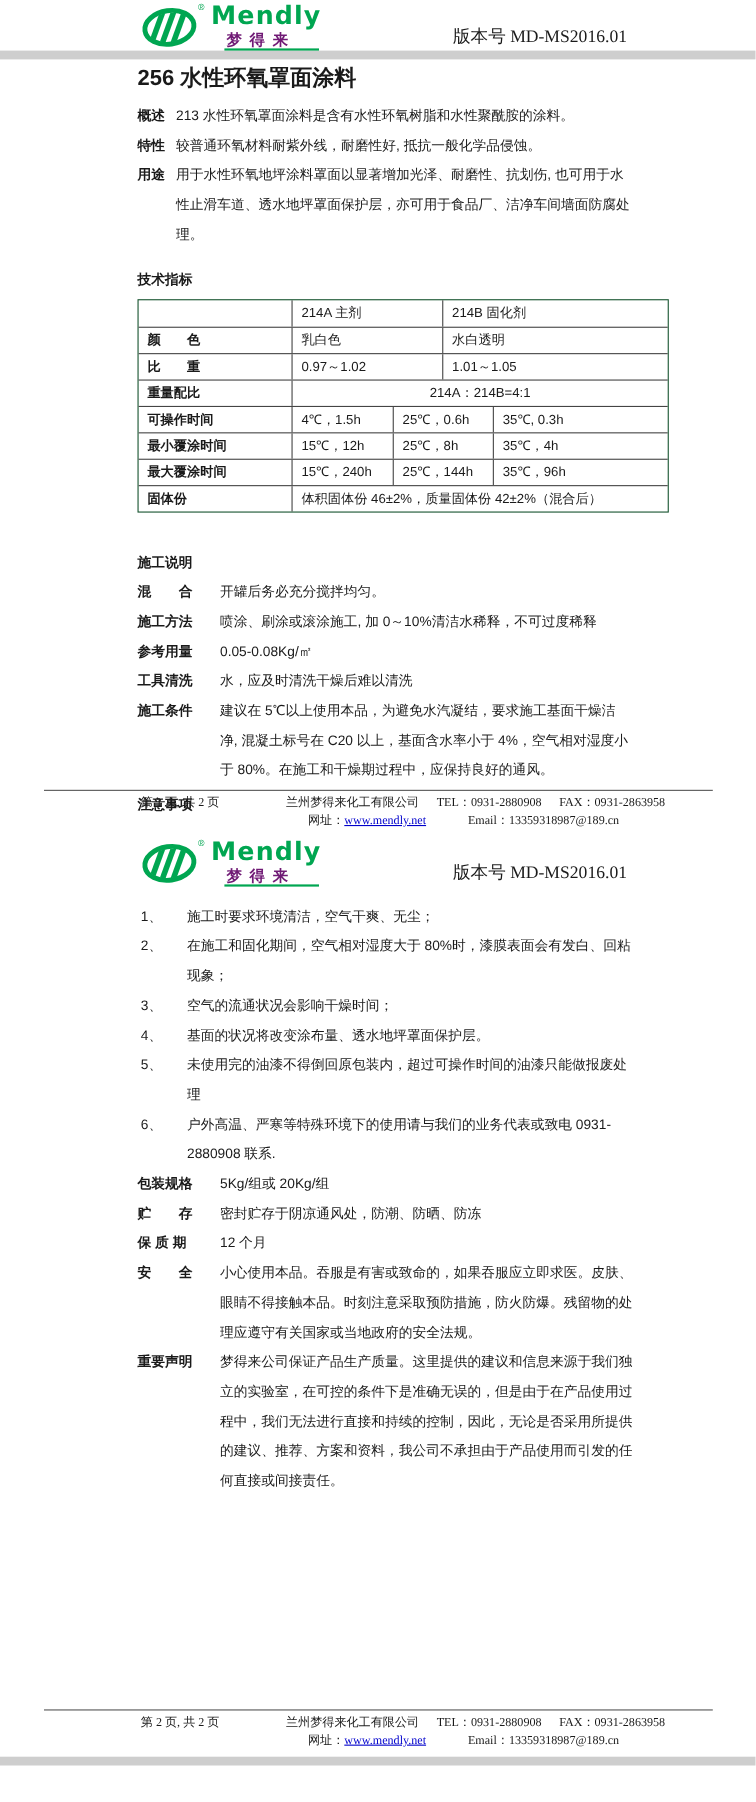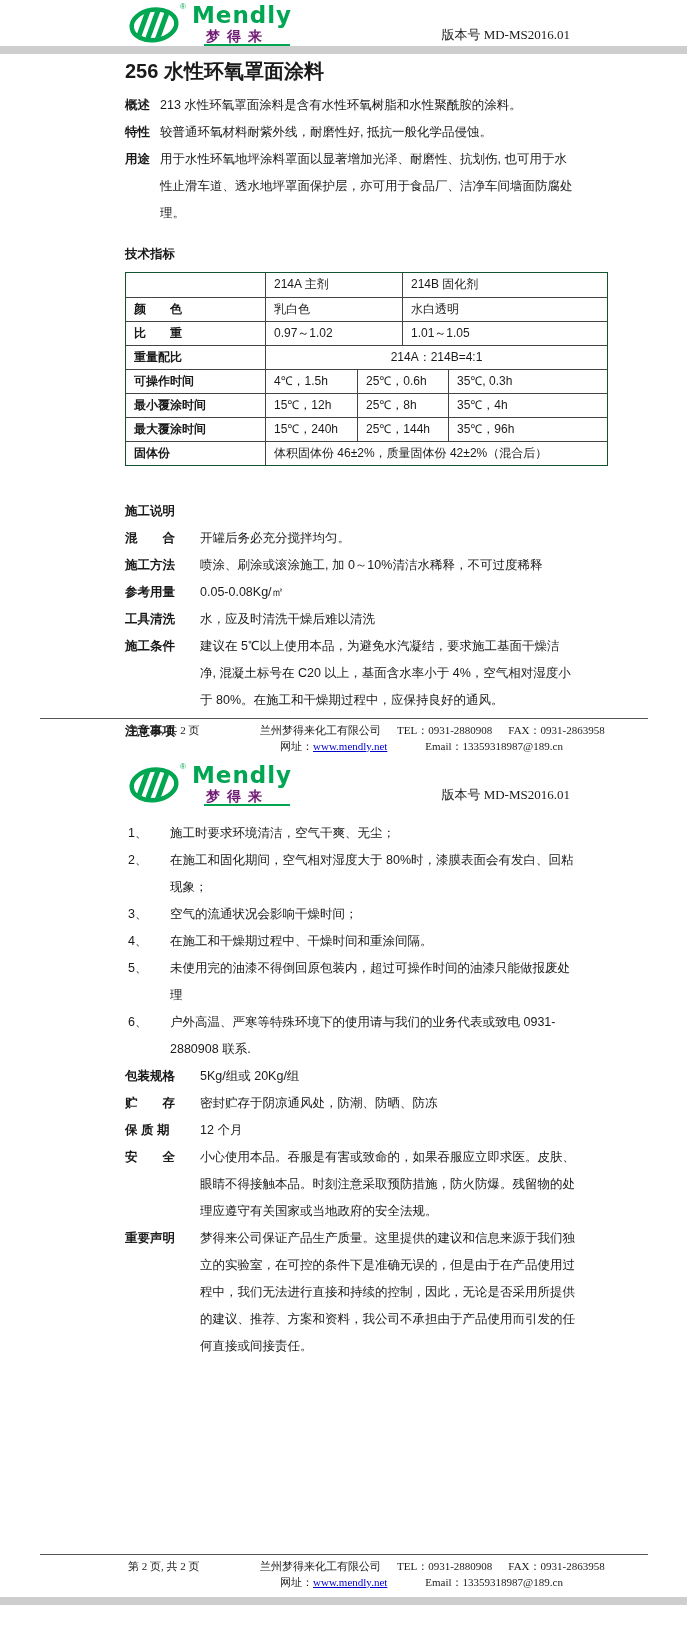--- a/index.html
+++ b/index.html
@@ -23,21 +23,21 @@
   .hdr { display:flex; justify-content:space-between; align-items:flex-end;
          margin:5px 117px 0 128px; height:41px; }
   .logo { display:flex; align-items:flex-start; }
   .logo-txt { margin-left:6px; line-height:1; }
   .brand-en { font-size:23px; font-weight:bold; color:#00a651; letter-spacing:1px;
               font-family:"DejaVu Sans", sans-serif; }
   .brand-cn { font-size:14px; font-weight:bold; color:#701a75; letter-spacing:7px;
               margin:2px 0 0 14px; }
   .cn-line { height:2px; background:#00a651; width:86px; margin:1px 0 0 12px; }
   .reg { font-size:8px; color:#00a651; vertical-align:top; position:relative; top:-2px; }
-  .version { font-size:13px; font-family:"Liberation Serif", serif; padding-bottom:2px; }
+  .version { font-size:16px; font-family:"Liberation Serif", serif; padding-bottom:2px; }
 
   
   .title { font-size:20px; font-weight:bold; margin-top:12px; line-height:26px; }
   .rows { margin-top:8px; }
   .row { display:flex; line-height:27px; }
   .lbl { font-weight:bold; flex:0 0 35px; }
   .lbl-w { font-weight:bold; flex:0 0 75px; }
   .txt { flex:1; }
   .h2 { font-weight:bold; line-height:27px; }
   .h2-tech { margin-top:14px; }
@@ -255,21 +255,21 @@
       <div class="note-row">
         <span class="note-num">2、</span>
         <span class="txt">在施工和固化期间，空气相对湿度大于 80%时，漆膜表面会有发白、回粘现象；</span>
       </div>
       <div class="note-row">
         <span class="note-num">3、</span>
         <span class="txt">空气的流通状况会影响干燥时间；</span>
       </div>
       <div class="note-row">
         <span class="note-num">4、</span>
-        <span class="txt">在施工和干燥期过程中、干燥时间和重涂间隔。</span>
+        <span class="txt">基面的状况将改变涂布量、透水地坪罩面保护层。</span>
       </div>
       <div class="note-row">
         <span class="note-num">5、</span>
         <span class="txt">未使用完的油漆不得倒回原包装内，超过可操作时间的油漆只能做报废处理</span>
       </div>
       <div class="note-row">
         <span class="note-num">6、</span>
         <span class="txt">户外高温、严寒等特殊环境下的使用请与我们的业务代表或致电 0931-2880908 联系.</span>
       </div>
     </div>

